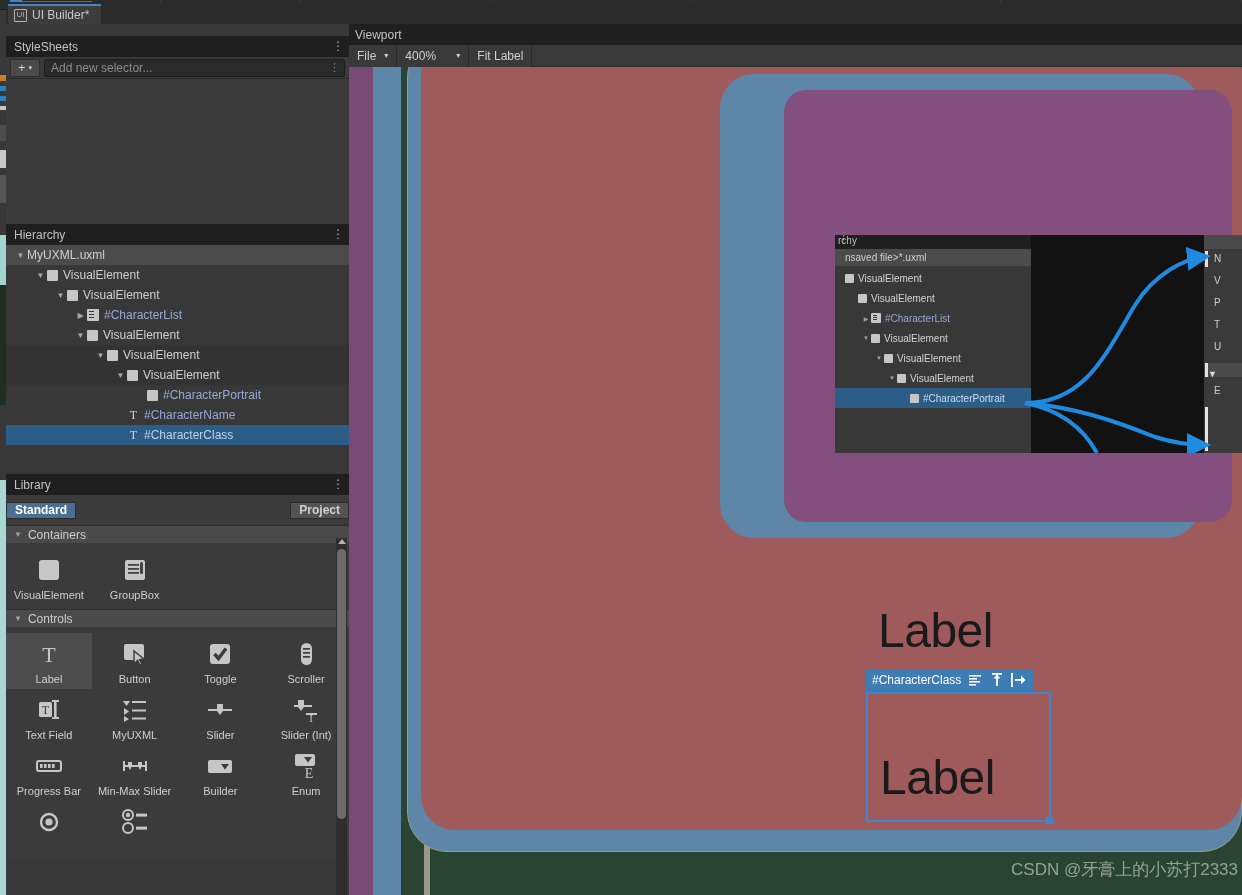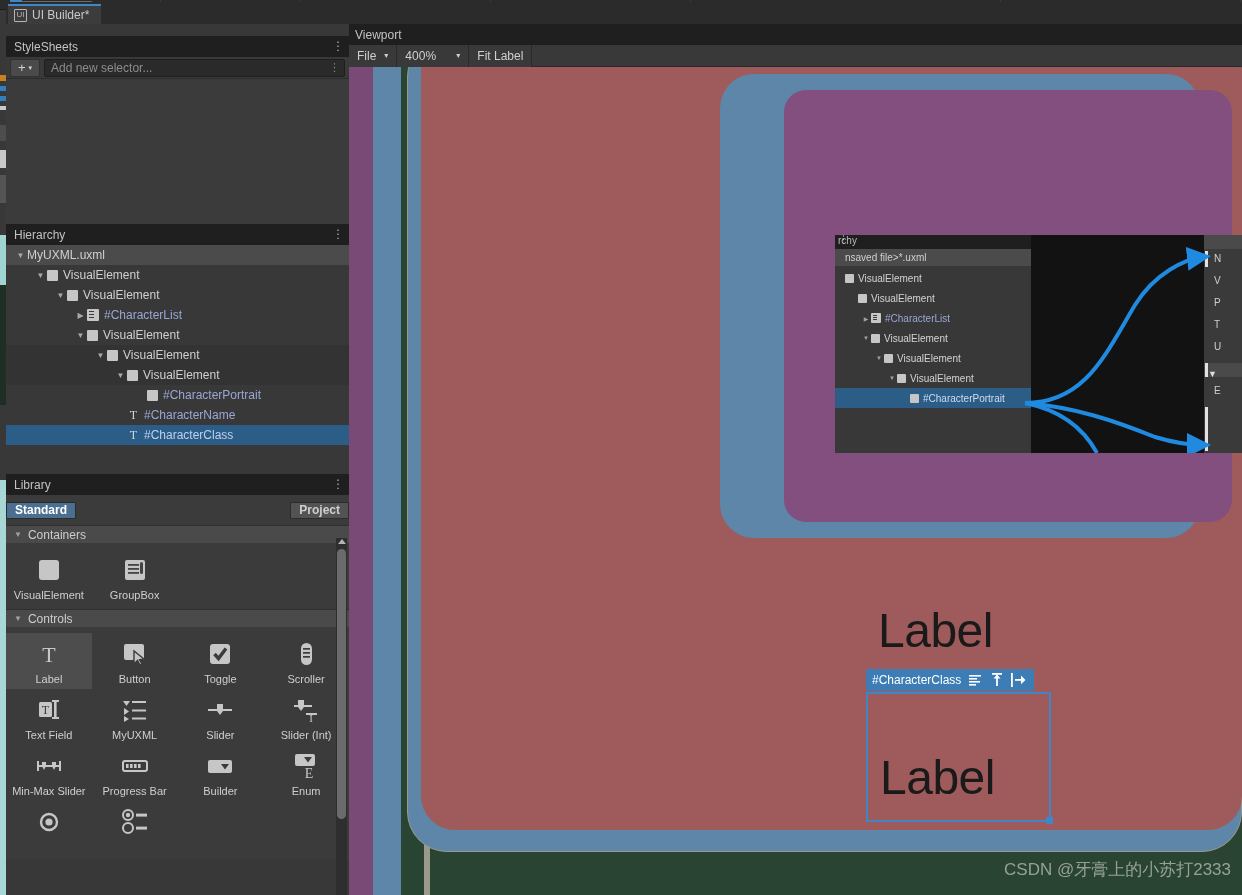--- a/index.html
+++ b/index.html
@@ -241,21 +241,21 @@
     position: absolute; right: -4px; bottom: -4px; width: 7px; height: 7px; background: #3f86c8;
   }
   .sel-tag {
     position: absolute; left: 517px; top: 602px; height: 22px; background: #3d7cb5;
     display: flex; align-items: center; gap: 8px; padding: 0 8px 0 6px;
     color: #ffffff; font-size: 12px;
   }
   .sel-tag .ic { display: flex; align-items: center; }
 
   .watermark {
-    position: absolute; right: 11px; bottom: 14px; color: #a9b2a6; font-size: 17px;
+    position: absolute; right: 4px; bottom: 14px; color: #a9b2a6; font-size: 17px;
     font-family: "Liberation Sans", sans-serif; opacity: .85;
   }
 </style>
 </head>
 <body>
 
 <div class="root">
 
   <div class="topbar">
     <div class="blue-seg"></div>
@@ -496,40 +496,40 @@
                   <path d="M6,4 L12,4 L12,11 L9,15 L6,11 z" fill="#c6c6c6"></path>
                   <rect x="14" y="17" width="11" height="2" fill="#c6c6c6"></rect>
                   <text x="19" y="26" font-family="Liberation Serif, serif" font-size="11" fill="#c6c6c6" text-anchor="middle">I</text>
                 </svg>
               </span>
               <span>Slider (Int)</span>
             </div>
             <div class="gitem">
               <span class="gicon">
                 <svg width="28" height="28">
+                  <rect x="2" y="9" width="24" height="10" rx="2" fill="none" stroke="#c6c6c6" stroke-width="2"></rect>
+                  <rect x="5" y="12" width="2.6" height="4" fill="#c6c6c6"></rect>
+                  <rect x="9" y="12" width="2.6" height="4" fill="#c6c6c6"></rect>
+                  <rect x="13" y="12" width="2.6" height="4" fill="#c6c6c6"></rect>
+                  <rect x="17" y="12" width="2.6" height="4" fill="#c6c6c6"></rect>
+                </svg>
+              </span>
+              <span>Progress Bar</span>
+            </div>
+            <div class="gitem">
+              <span class="gicon">
+                <svg width="28" height="28">
                   <rect x="2" y="13" width="24" height="2" fill="#c6c6c6"></rect>
                   <rect x="2" y="9" width="2" height="10" fill="#c6c6c6"></rect>
                   <rect x="24" y="9" width="2" height="10" fill="#c6c6c6"></rect>
                   <path d="M7,10 L11,10 L11,14 L9,18 L7,14 z" fill="#c6c6c6"></path>
                   <path d="M17,10 L21,10 L21,14 L19,18 L17,14 z" fill="#c6c6c6"></path>
                 </svg>
               </span>
               <span>Min-Max Slider</span>
-            </div>
-            <div class="gitem">
-              <span class="gicon">
-                <svg width="28" height="28">
-                  <rect x="2" y="9" width="24" height="10" rx="2" fill="none" stroke="#c6c6c6" stroke-width="2"></rect>
-                  <rect x="5" y="12" width="2.6" height="4" fill="#c6c6c6"></rect>
-                  <rect x="9" y="12" width="2.6" height="4" fill="#c6c6c6"></rect>
-                  <rect x="13" y="12" width="2.6" height="4" fill="#c6c6c6"></rect>
-                  <rect x="17" y="12" width="2.6" height="4" fill="#c6c6c6"></rect>
-                </svg>
-              </span>
-              <span>Progress Bar</span>
             </div>
             <div class="gitem">
               <span class="gicon">
                 <svg width="28" height="28">
                   <rect x="2" y="8" width="24" height="13" rx="2" fill="#c6c6c6"></rect>
                   <path d="M15,12 L23,12 L19,17.5 z" fill="#3b3b3b"></path>
                 </svg>
               </span>
               <span>Builder</span>
             </div>

